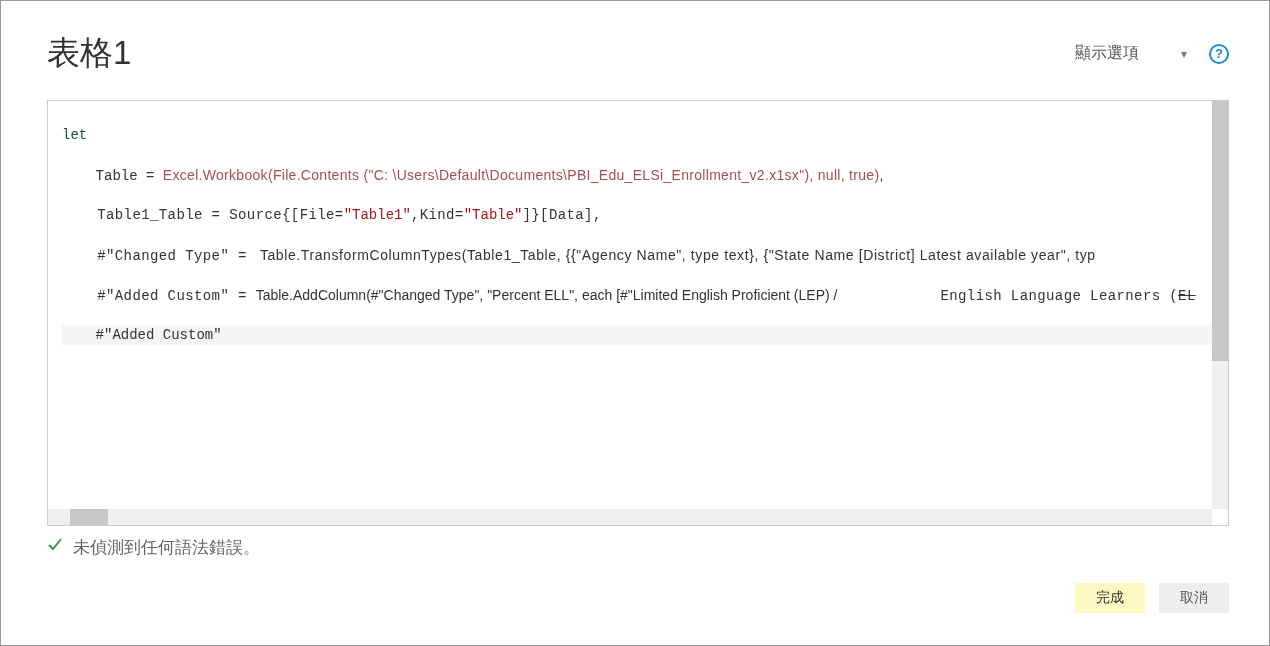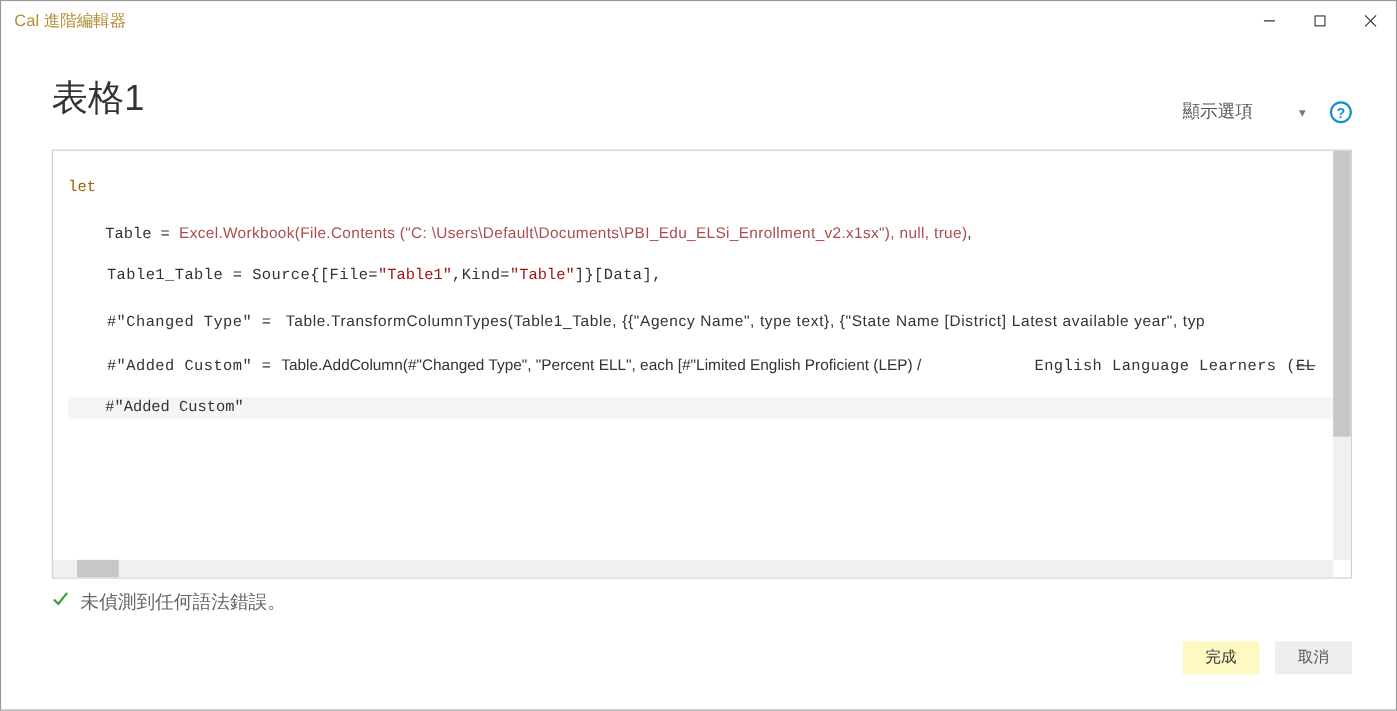--- a/index.html
+++ b/index.html
@@ -9,21 +9,21 @@
     display: flex; flex-direction: column;
   }
   .titlebar {
     height: 36px; display: flex; align-items: center; padding: 0 0 0 12px;
   }
   .titlebar-title { color: #b28e36; font-size: 15px; font-weight: 400; }
   .titlebar-controls { margin-left: auto; display: flex; }
   .win-btn { width: 46px; height: 36px; display: flex; align-items: center; justify-content: center; color: #333; }
   .win-btn svg { width: 12px; height: 12px; }
   .content { flex: 1; padding: 30px 40px 10px 46px; display: flex; flex-direction: column; overflow: hidden; }
-  .header-row { display: flex; align-items: flex-end; margin-bottom: 24px; }
+  .header-row { display: flex; align-items: center; margin-bottom: 24px; }
   .page-title { font-size: 33px; font-weight: 300; color: #333; }
   .spacer { flex: 1; }
   .display-options { display: flex; align-items: center; color: #555; font-size: 16px; cursor: pointer; margin-right: 22px; gap: 32px; }
   .chev { margin-left: 10px; color: #777; font-size: 12px; }
   .help-icon {
     width: 20px; height: 20px; border: 2px solid #168ecf; border-radius: 50%;
     color: #168ecf; font-weight: 700; font-size: 13px; display: flex; align-items: center; justify-content: center;
     cursor: pointer;
   }
   .editor-wrap {
@@ -31,21 +31,21 @@
     overflow: hidden; margin-bottom: 10px;
   }
   .editor {
     position: absolute; left: 0; top: 0; right: 16px; bottom: 16px;
     font-family: Consolas, "Courier New", monospace; font-size: 14px;
     line-height: 20px; padding: 4px 0 4px 14px; white-space: pre; overflow: hidden;
     color: #333;
   }
   .line { height: 20px; }
   .line.current { background: #f5f5f5; }
-  .kw-let { color: #a16207; }
+  .kw-let { color: #14532d; }
   .fn-call { color: #a94e4e; font-family: "Segoe UI", Arial, sans-serif; letter-spacing: 0.3px; }
   .str { color: #a31515; }
   .txt { font-family: "Segoe UI", Arial, sans-serif; color: #333; }
   .txt2 { font-family: "Segoe UI", Arial, sans-serif; color: #333; letter-spacing: 0.6px; }
   .mono { font-family: Consolas, "Courier New", monospace; color: #333; letter-spacing: 0.4px; }
   .monotight { font-family: Consolas, "Courier New", monospace; color: #333; }
   .elltail { font-family: Consolas, "Courier New", monospace; color: #333; letter-spacing: 0.4px; margin-left: 19px; }
   .elltail .strike { text-decoration: line-through; }
 
   .vscroll {
@@ -64,41 +64,20 @@
   .button-row { display: flex; justify-content: flex-end; gap: 14px; padding-bottom: 22px; }
   .btn { min-width: 70px; height: 30px; padding: 0 18px; font-size: 14px; border: none; display: flex; align-items: center; justify-content: center; cursor: pointer; }
   .btn-primary { background: #fef9c3; color: #333; }
   .btn-secondary { background: #eee; color: #555; }
 </style>
 </head>
 <body>
 
 <div class="window">
 
-  <div class="titlebar">
-    <span class="titlebar-title">Cal 進階編輯器</span>
-    <div class="titlebar-controls">
-      <div class="win-btn">
-        <svg viewBox="0 0 12 12">
-            <line x1="1" y1="6" x2="11" y2="6" stroke="#333" stroke-width="1"></line>
-          </svg>
-      </div>
-      <div class="win-btn">
-        <svg viewBox="0 0 12 12">
-            <rect x="1.5" y="1.5" width="9" height="9" fill="none" stroke="#333" stroke-width="1"></rect>
-          </svg>
-      </div>
-      <div class="win-btn">
-        <svg viewBox="0 0 12 12">
-            <line x1="1" y1="1" x2="11" y2="11" stroke="#333" stroke-width="1"></line>
-            <line x1="11" y1="1" x2="1" y2="11" stroke="#333" stroke-width="1"></line>
-          </svg>
-      </div>
-    </div>
-  </div>
 
   <div class="content">
 
     <div class="header-row">
       <h1 class="page-title">表格1</h1>
       <div class="spacer"></div>
       <div class="display-options">
         <span>顯示選項</span>
         <span class="chev">▾</span>
       </div>

